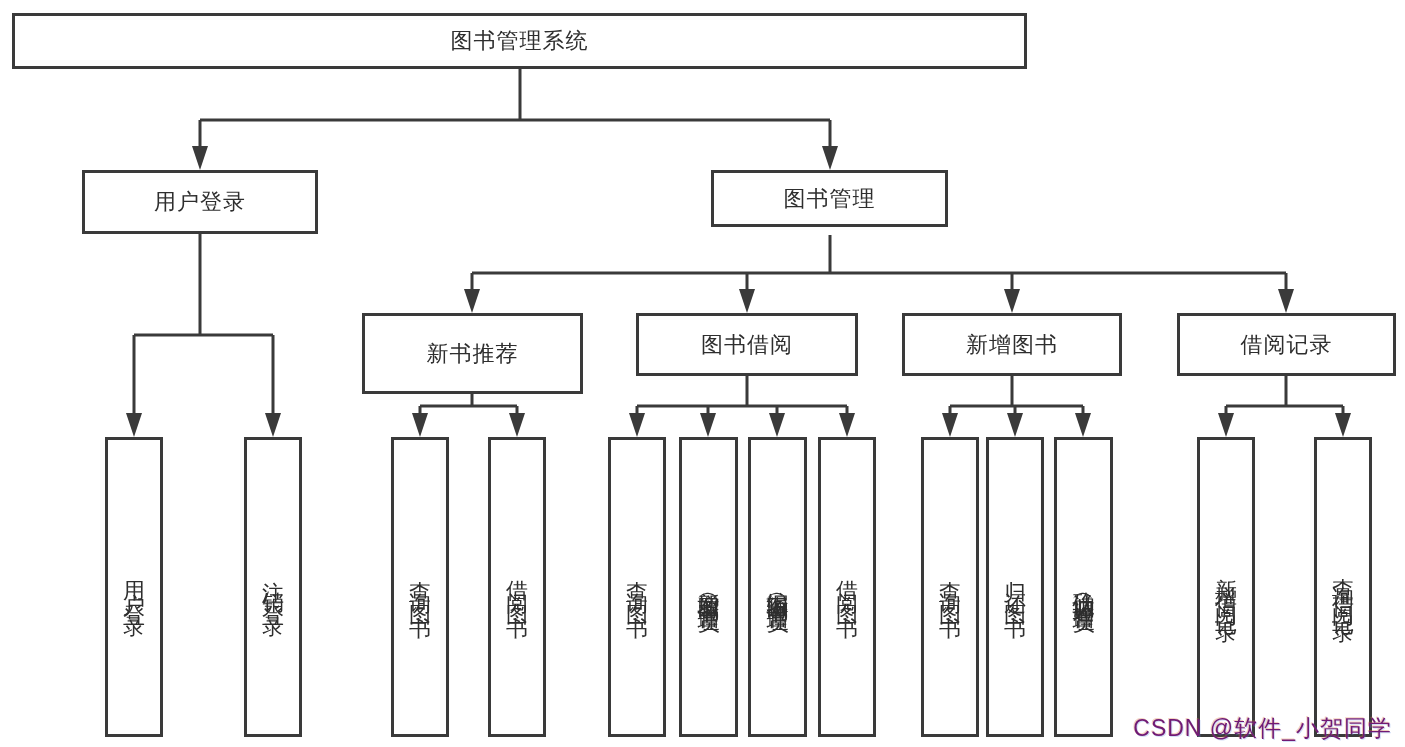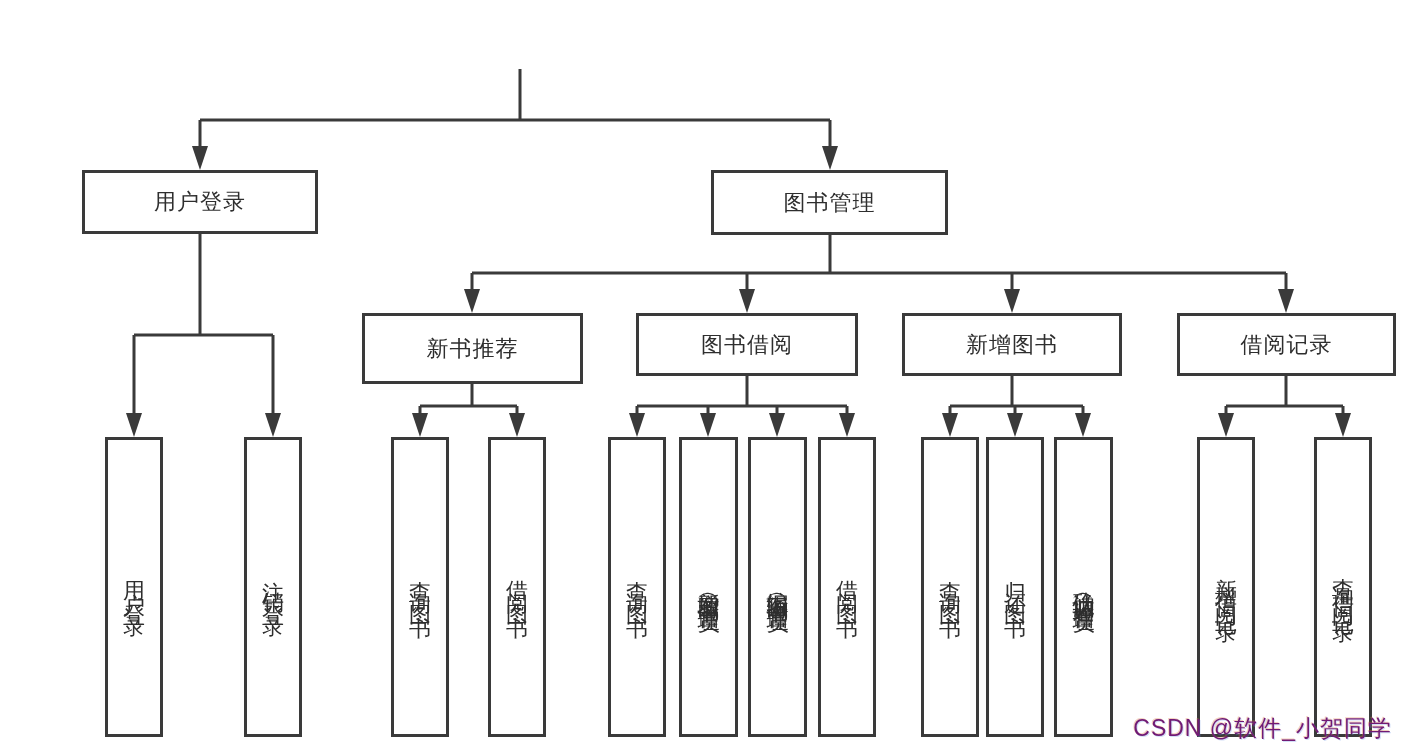--- a/index.html
+++ b/index.html
@@ -99,29 +99,32 @@
       <polygon points="769,413 785,413 777,437"></polygon>
       <polygon points="839,413 855,413 847,437"></polygon>
       <polygon points="942,413 958,413 950,437"></polygon>
       <polygon points="1007,413 1023,413 1015,437"></polygon>
       <polygon points="1075,413 1091,413 1083,437"></polygon>
       <polygon points="1218,413 1234,413 1226,437"></polygon>
       <polygon points="1335,413 1351,413 1343,437"></polygon>
     </g>
   </svg>
 
+  <div class="node hbox" style="left:12px; top:13px; width:1015px; height:56px;">
+    <span>图书管理系统</span>
+  </div>
 
   <div class="node hbox" style="left:82px; top:170px; width:236px; height:64px;">
     <span>用户登录</span>
   </div>
-  <div class="node hbox" style="left:711px; top:170px; width:237px; height:65px;">
+  <div class="node hbox" style="left:711px; top:170px; width:237px; height:57px;">
     <span>图书管理</span>
   </div>
 
-  <div class="node hbox" style="left:362px; top:313px; width:221px; height:71px;">
+  <div class="node hbox" style="left:362px; top:313px; width:221px; height:81px;">
     <span>新书推荐</span>
   </div>
   <div class="node hbox" style="left:636px; top:313px; width:222px; height:63px;">
     <span>图书借阅</span>
   </div>
   <div class="node hbox" style="left:902px; top:313px; width:220px; height:63px;">
     <span>新增图书</span>
   </div>
   <div class="node hbox" style="left:1177px; top:313px; width:219px; height:63px;">
     <span>借阅记录</span>

